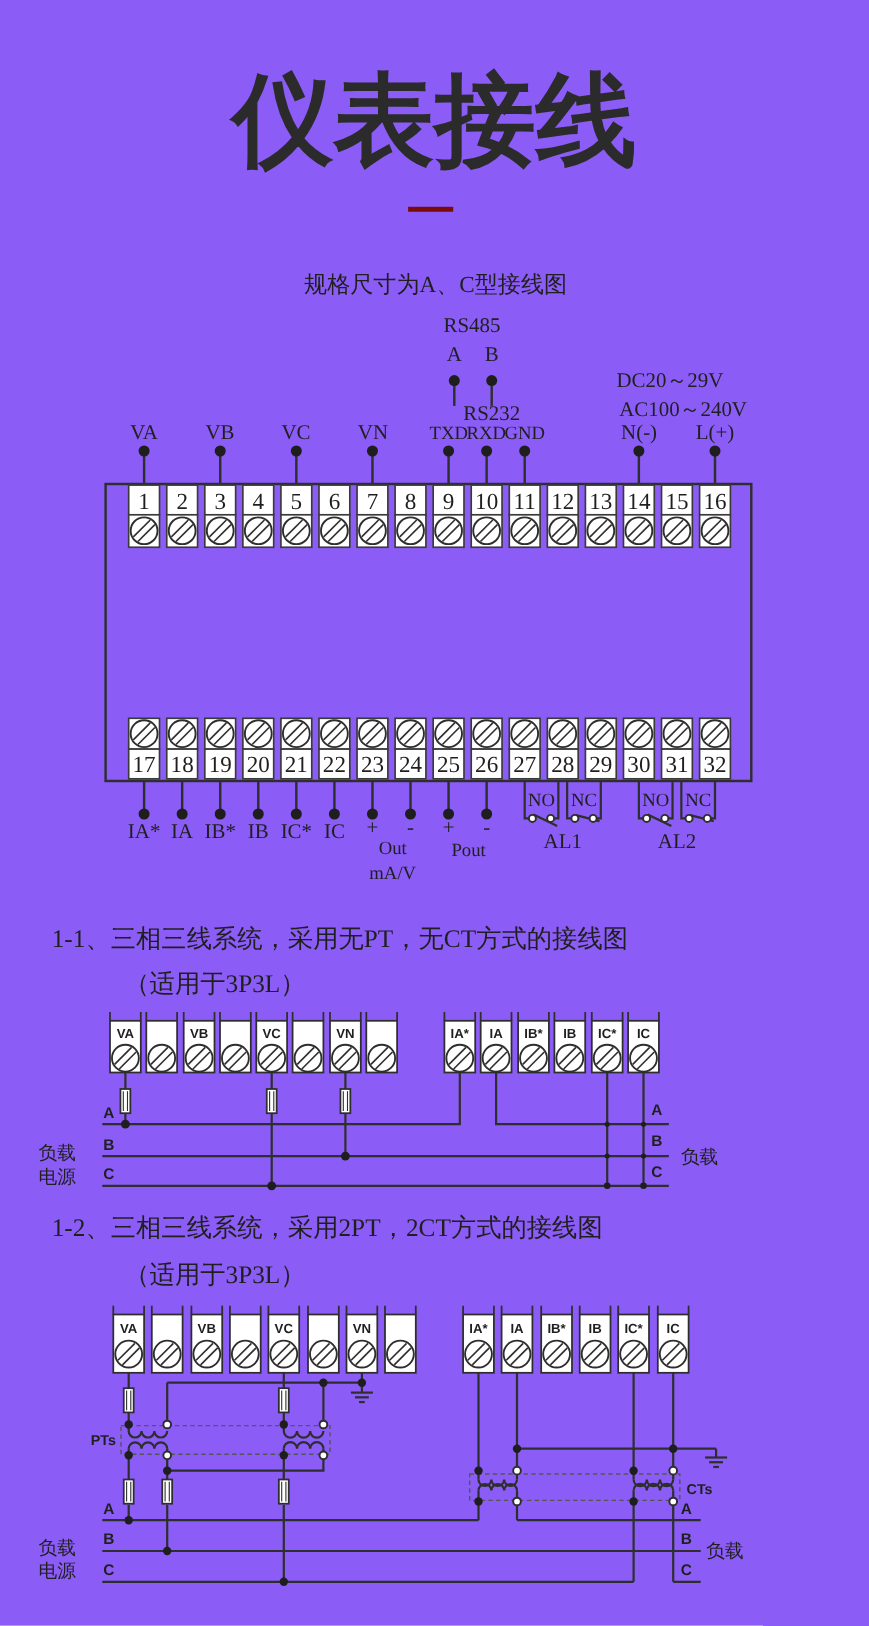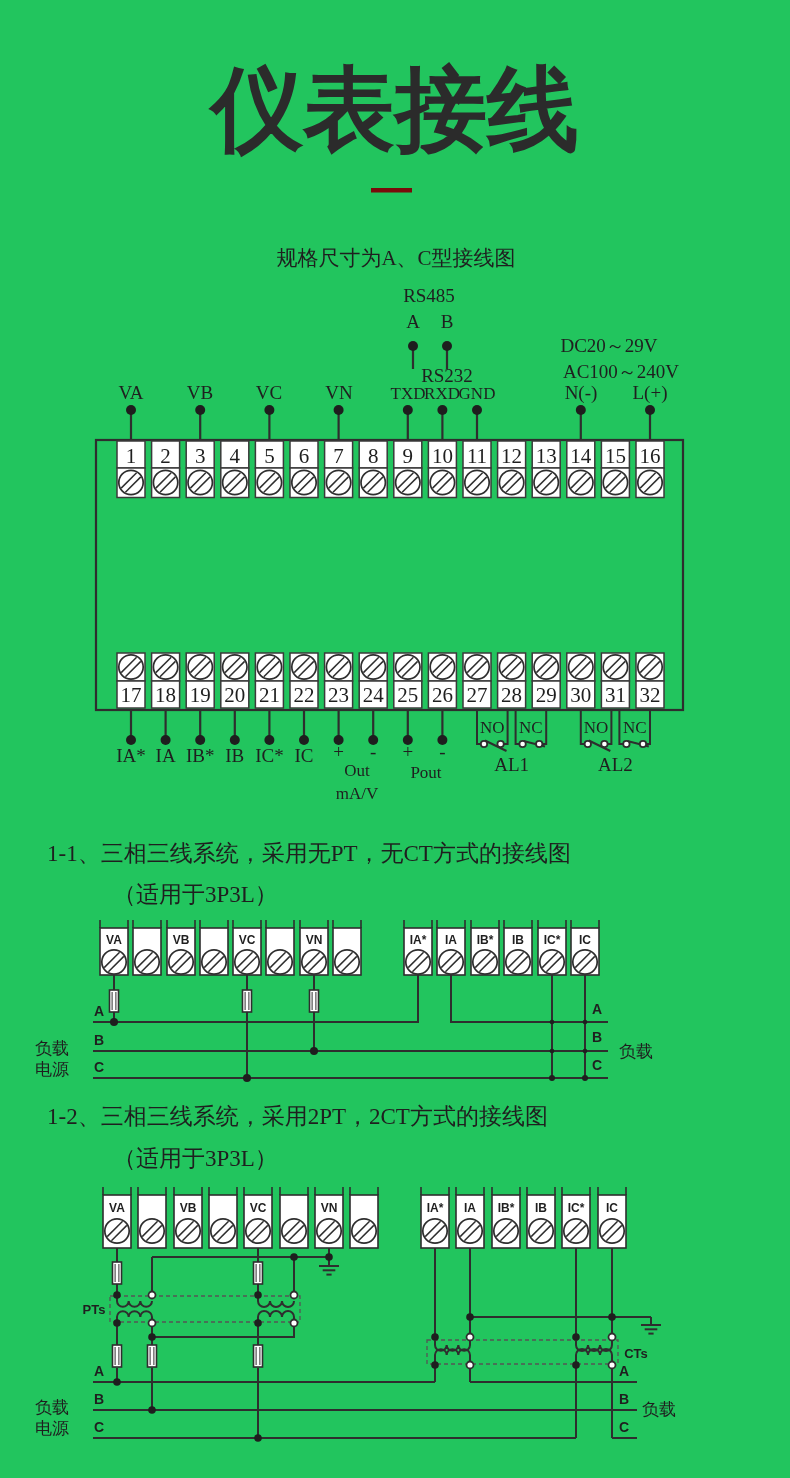--- a/index.html
+++ b/index.html
@@ -1,16 +1,16 @@
 <!DOCTYPE html>
 <html><head>
 <meta charset="utf-8">
 <style>
   html,body{margin:0;padding:0;background:#fdfcfc;}
-  .page{position:relative;width:790px;height:1478px;background:#22c55e;overflow:hidden;}
+  .page{position:relative;width:790px;height:1478px;background:#8b5cf6;overflow:hidden;}
   svg text{fill:#1f1f1f;}
   .stroke{stroke:#2e2e2e;fill:none;}
   .w2{stroke-width:2;}
   .w22{stroke-width:2.2;}
   .title{font:bold 92px "Liberation Sans","DejaVu Sans",sans-serif;fill:#2b2b2b;}
   .subtitle{font:21px "Liberation Serif","DejaVu Serif",serif;}
   .h2{font:23px "Liberation Serif","DejaVu Serif",serif;}
   .num{font:21px "Liberation Serif","DejaVu Serif",serif;}
   .lbl{font:19px "Liberation Serif","DejaVu Serif",serif;}
   .lblsm{font:17px "Liberation Serif","DejaVu Serif",serif;}

